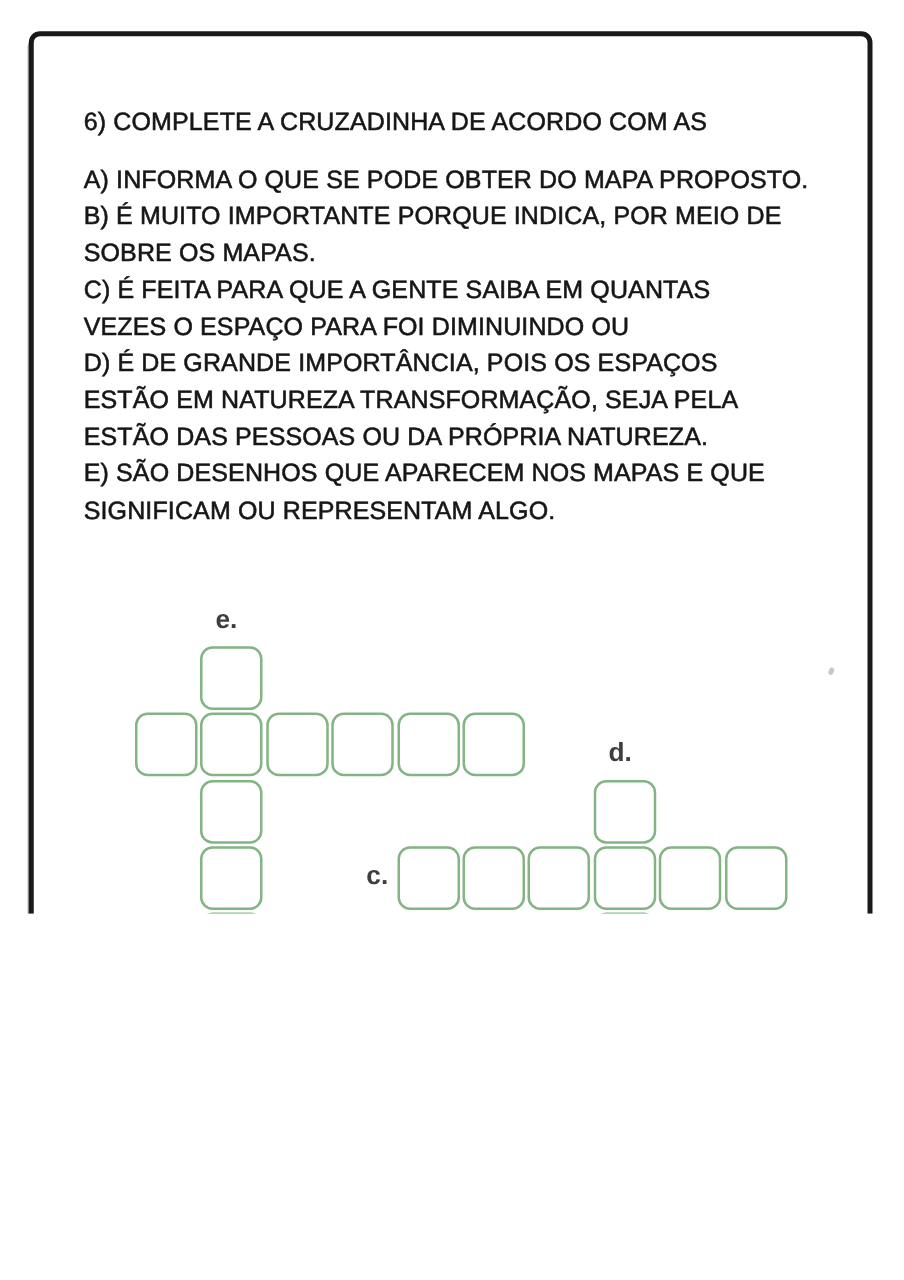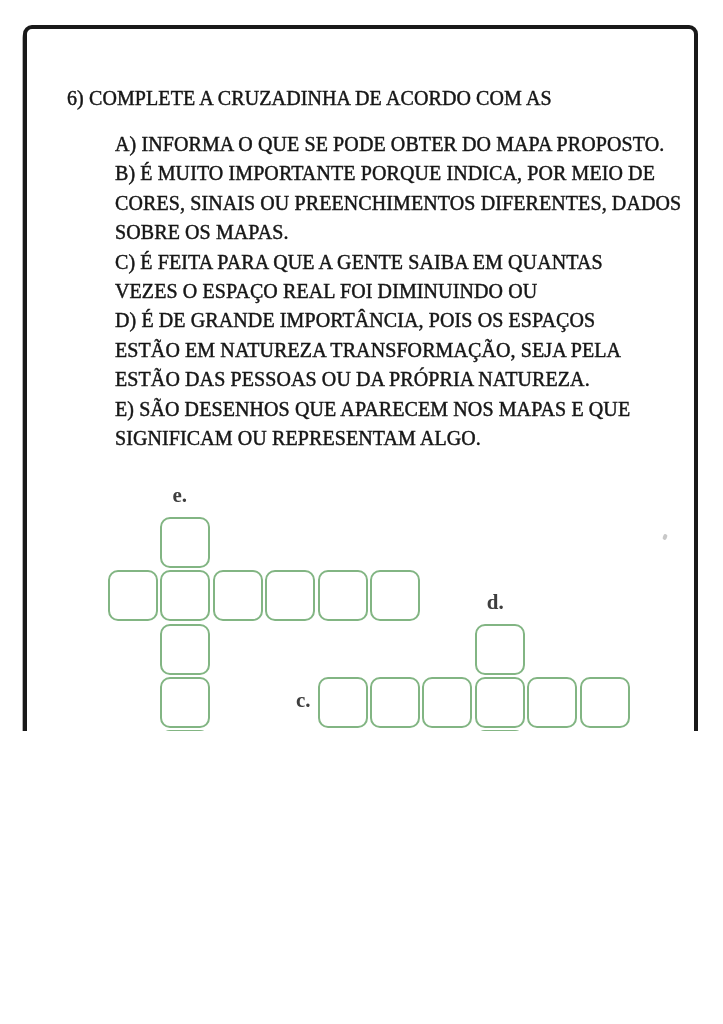--- a/index.html
+++ b/index.html
@@ -5,21 +5,21 @@
   html, body {
     margin: 0;
     padding: 0;
     background: #ffffff;
   }
   .page {
     position: relative;
     width: 723px;
     height: 731px;
     background: var(--page-bg, #ffffff);
-    font-family: Liberation Serif, serif;
+    font-family: Liberation Sans, sans-serif;
     overflow: hidden;
   }
   .frame {
     position: absolute;
     left: 23px;
     top: 25px;
     width: 667px;
     height: 965px;
     border: 4px solid var(--frame-border, #191919);
     border-radius: 9px;
@@ -37,21 +37,20 @@
   .title-lines {
     font-size: 20px;
     line-height: 30px;
     margin-bottom: 17px;
     letter-spacing: 0.1px;
   }
   .clue-lines {
     font-size: 20px;
     line-height: 29.4px;
     letter-spacing: 0.1px;
-    margin-left: 48px;
   }
   .crossword {
     position: absolute;
     left: 0;
     top: 0;
     width: 723px;
     height: 1024px;
     pointer-events: none;
   }
   .cw-cell {
@@ -93,24 +92,23 @@
 
 <div class="page" style="--page-bg: #ffffff; --frame-border: #191919; --text-color: #161616; --cell-border: #82b583; --label-color: #3e3e3e;">
   <div class="frame">
     <div class="text-block">
       <div class="title-lines" id="title-lines">
           <div>6) COMPLETE A CRUZADINHA DE ACORDO COM AS</div>
         </div>
       <div class="clue-lines" id="clue-lines">
           <div>A) INFORMA O QUE SE PODE OBTER DO MAPA PROPOSTO.</div>
           <div>B) É MUITO IMPORTANTE PORQUE INDICA, POR MEIO DE</div>
-          <div>CORES, SINAIS OU PREENCHIMENTOS DIFERENTES, DADOS</div>
           <div>SOBRE OS MAPAS.</div>
           <div>C) É FEITA PARA QUE A GENTE SAIBA EM QUANTAS</div>
-          <div>VEZES O ESPAÇO REAL FOI DIMINUINDO OU</div>
+          <div>VEZES O ESPAÇO PARA FOI DIMINUINDO OU</div>
           <div>D) É DE GRANDE IMPORTÂNCIA, POIS OS ESPAÇOS</div>
           <div>ESTÃO EM NATUREZA TRANSFORMAÇÃO, SEJA PELA</div>
           <div>ESTÃO DAS PESSOAS OU DA PRÓPRIA NATUREZA.</div>
           <div>E) SÃO DESENHOS QUE APARECEM NOS MAPAS E QUE</div>
           <div>SIGNIFICAM OU REPRESENTAM ALGO.</div>
         </div>
     </div>
     <div class="speck"></div>
   </div>
   <div class="crossword" id="crossword">

